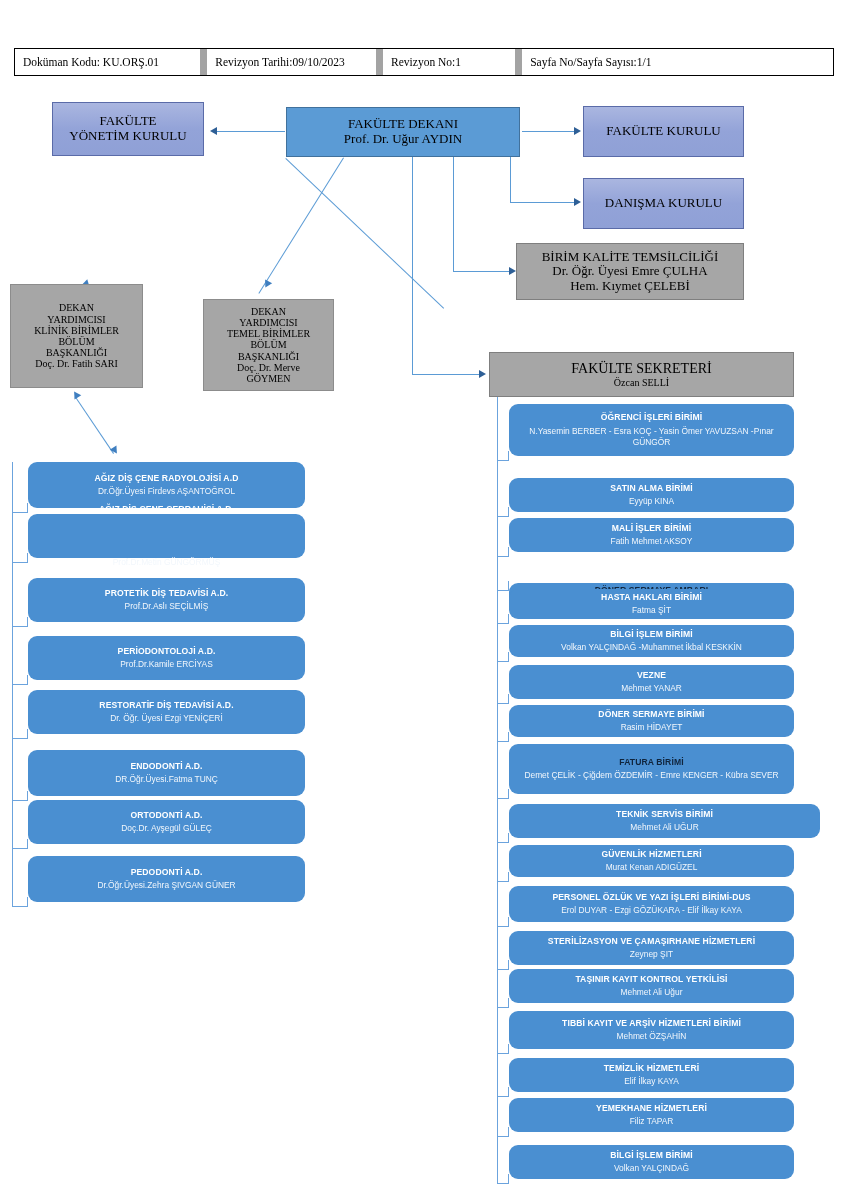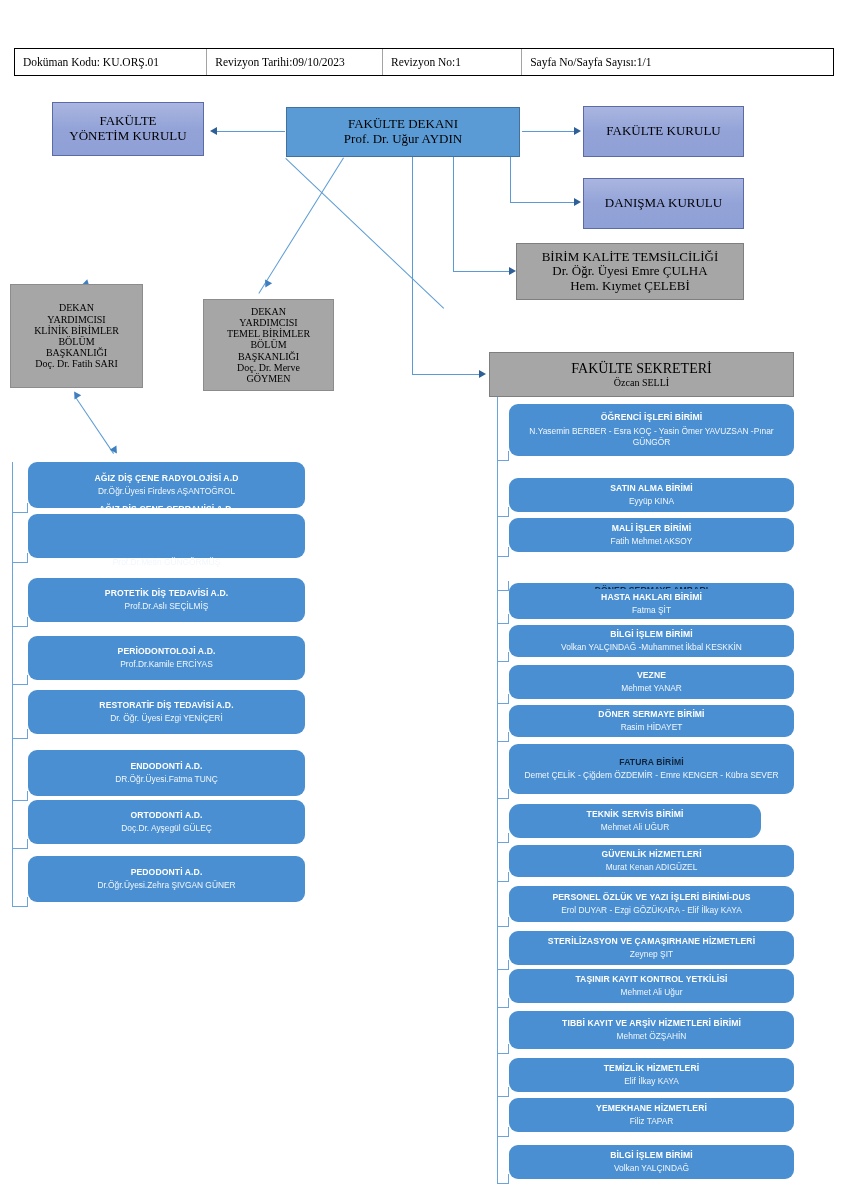--- a/index.html
+++ b/index.html
@@ -11,21 +11,21 @@
     overflow:hidden;
   }
   
   #doc-header{
     position:absolute; left:14px; top:48px; width:820px; height:28px;
     border:1px solid #000; box-sizing:border-box;
     display:flex; align-items:stretch;
     font-family:"Liberation Serif", serif;
   }
   #doc-header .cell{
-    border-right:1px solid #a3a3a3;
+    border-right:7px solid #a3a3a3;
     box-sizing:border-box;
     display:flex; align-items:center;
     padding-left:8px;
     font-size:11.5px; color:#000; white-space:nowrap;
   }
   #doc-header .cell:last-child{border-right:none;}
   .c0{width:23.5%}.c1{width:20%}.c2{width:21.5%}.c3{width:17%}.c4{width:18%}
 
   
   .abox{position:absolute; box-sizing:border-box;
@@ -271,21 +271,21 @@
       <div class="s">Rasim HİDAYET</div>
     </div>
     <div class="ln-h thin" style="left: 497px; top: 741px; width: 12px;"></div>
     <div class="ln-v thin" style="left: 508px; top: 732px; height: 10px;"></div>
     <div class="card dark-title" style="left: 509px; top: 744px; width: 285px; height: 50px;">
       <div class="t">FATURA BİRİMİ</div>
       <div class="s">Demet ÇELİK - Çiğdem ÖZDEMİR - Emre KENGER - Kübra SEVER</div>
     </div>
     <div class="ln-h thin" style="left: 497px; top: 798px; width: 12px;"></div>
     <div class="ln-v thin" style="left: 508px; top: 789px; height: 10px;"></div>
-    <div class="card" style="left: 509px; top: 804px; width: 252px; height: 34px; border-radius: 11px;">
+    <div class="card" style="left: 509px; top: 804px; width: 311px; height: 34px;">
       <div class="t">TEKNİK SERVİS BİRİMİ</div>
       <div class="s">Mehmet Ali UĞUR</div>
     </div>
     <div class="ln-h thin" style="left: 497px; top: 842px; width: 12px;"></div>
     <div class="ln-v thin" style="left: 508px; top: 833px; height: 10px;"></div>
     <div class="card" style="left: 509px; top: 845px; width: 285px; height: 32px;">
       <div class="t">GÜVENLİK HİZMETLERİ</div>
       <div class="s">Murat Kenan ADIGÜZEL</div>
     </div>
     <div class="ln-h thin" style="left: 497px; top: 881px; width: 12px;"></div>

